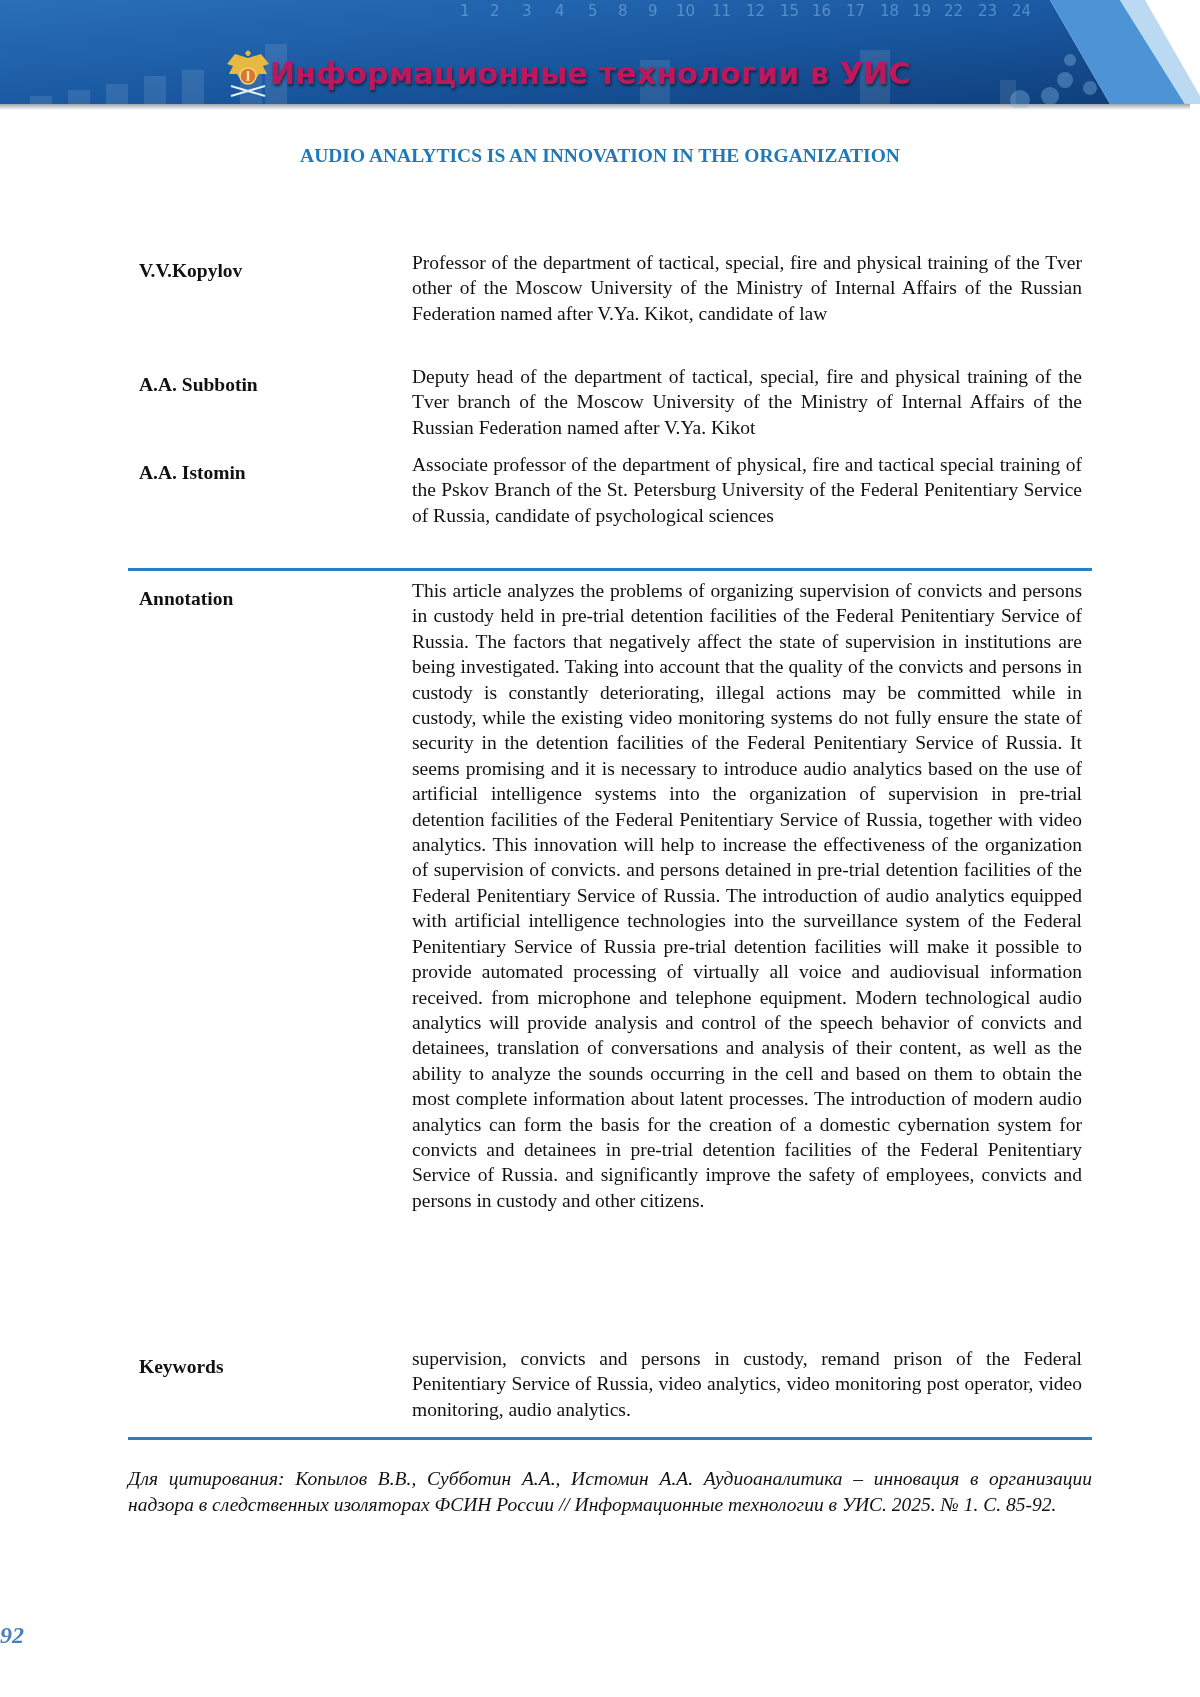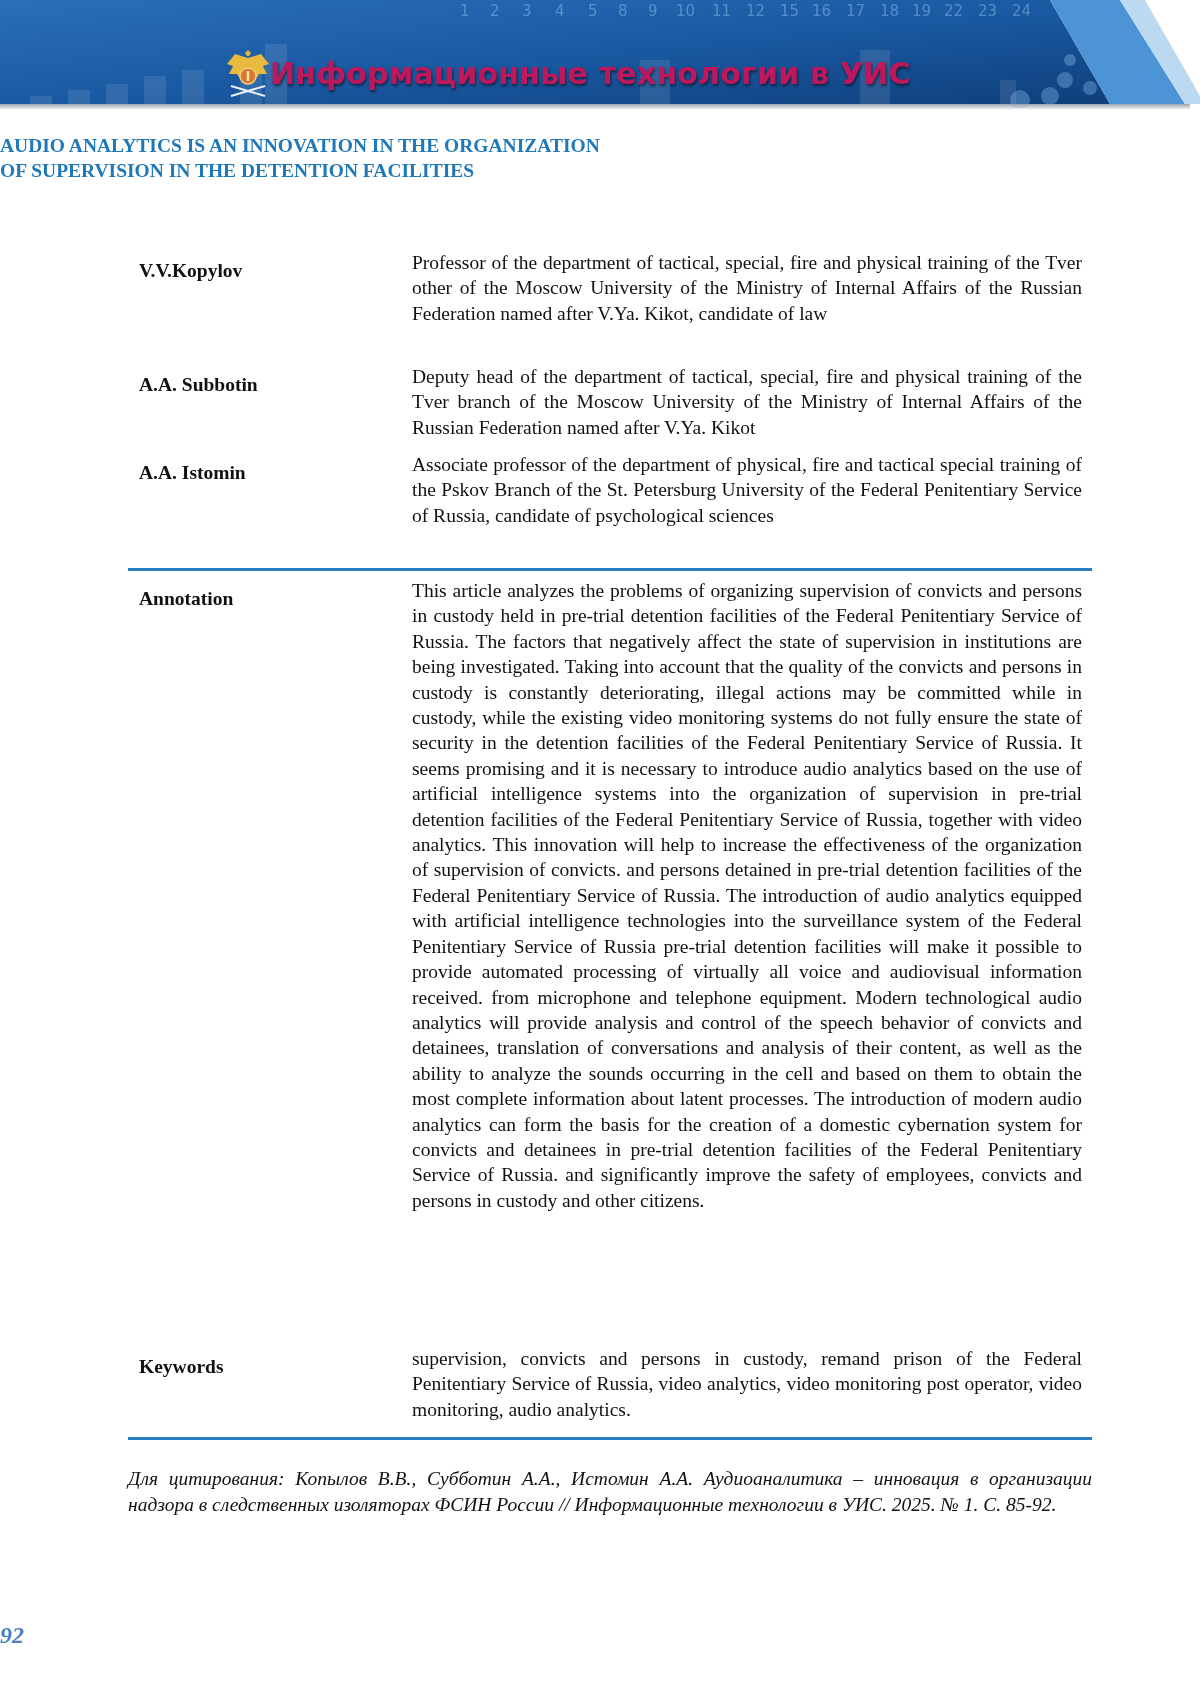--- a/index.html
+++ b/index.html
@@ -11,21 +11,21 @@
   .banner-bg { position: absolute; left: 0; top: 0; width: 1200px; height: 108px; }
   .banner-shadow { position: absolute; left: 0; top: 104px; width: 1190px; height: 6px;
                    background: linear-gradient(#9aa3ad, rgba(255,255,255,0)); }
   .banner-title { position: absolute; left: 270px; top: 56px; color: #be185d;
                   font-family: "DejaVu Sans", "Liberation Sans", sans-serif; font-size: 30px;
                   font-weight: bold; letter-spacing: 0.2px;
                   text-shadow: 1px 2px 3px rgba(0,0,0,0.55); white-space: nowrap; }
   .banner-emblem { position: absolute; left: 225px; top: 50px; width: 46px; height: 52px; }
 
   
-  .article-title { position: absolute; left: 0; top: 133px; width: 1200px; text-align: left;
+  .article-title { position: absolute; left: 0; top: 143px; width: 1200px; text-align: center;
                    color: #1f78b8; font-weight: bold; font-size: 19.5px; line-height: 25px; }
   .article-title div { white-space: nowrap; }
 
   
   .row { position: absolute; left: 0; width: 1200px; }
   .label { position: absolute; left: 139px; font-weight: bold; font-size: 19.5px; line-height: 25px; margin-top: 8px; }
   .text { position: absolute; left: 412px; width: 670px; font-size: 19.5px; line-height: 25.4px;
           text-align: justify; }
 
   .rule { position: absolute; left: 128px; width: 964px; height: 3px; background: #2a80c5; }
@@ -99,21 +99,20 @@
     <rect x="21.8" y="21" width="2.4" height="10" fill="#f8e6b0"></rect>
     <path d="M20 3 L23 0 L26 3 L24 6 L22 6 Z" fill="#e7b93e"></path>
     <path d="M6 46 L40 36 M6 36 L40 46" stroke="#e8eef5" stroke-width="2"></path>
   </svg>
   <div class="banner-title">Информационные технологии в УИС</div>
   <div class="banner-shadow"></div>
 </div>
 
 <div class="article-title">
   <div>AUDIO ANALYTICS IS AN INNOVATION IN THE ORGANIZATION</div>
-  <div>OF SUPERVISION IN THE DETENTION FACILITIES</div>
 </div>
 
 <div class="row" style="top:250px;">
   <div class="label">V.V.Kopylov</div>
   <div class="text">Professor of the department of tactical, special, fire and physical training of the Tver other of the Moscow University of the Ministry of Internal Affairs of the Russian Federation named after V.Ya. Kikot, candidate of law</div>
 </div>
 <div class="row" style="top:364px;">
   <div class="label">A.A. Subbotin</div>
   <div class="text">Deputy head of the department of tactical, special, fire and physical training of the Tver branch of the Moscow University of the Ministry of Internal Affairs of the Russian Federation named after V.Ya. Kikot</div>
 </div>

